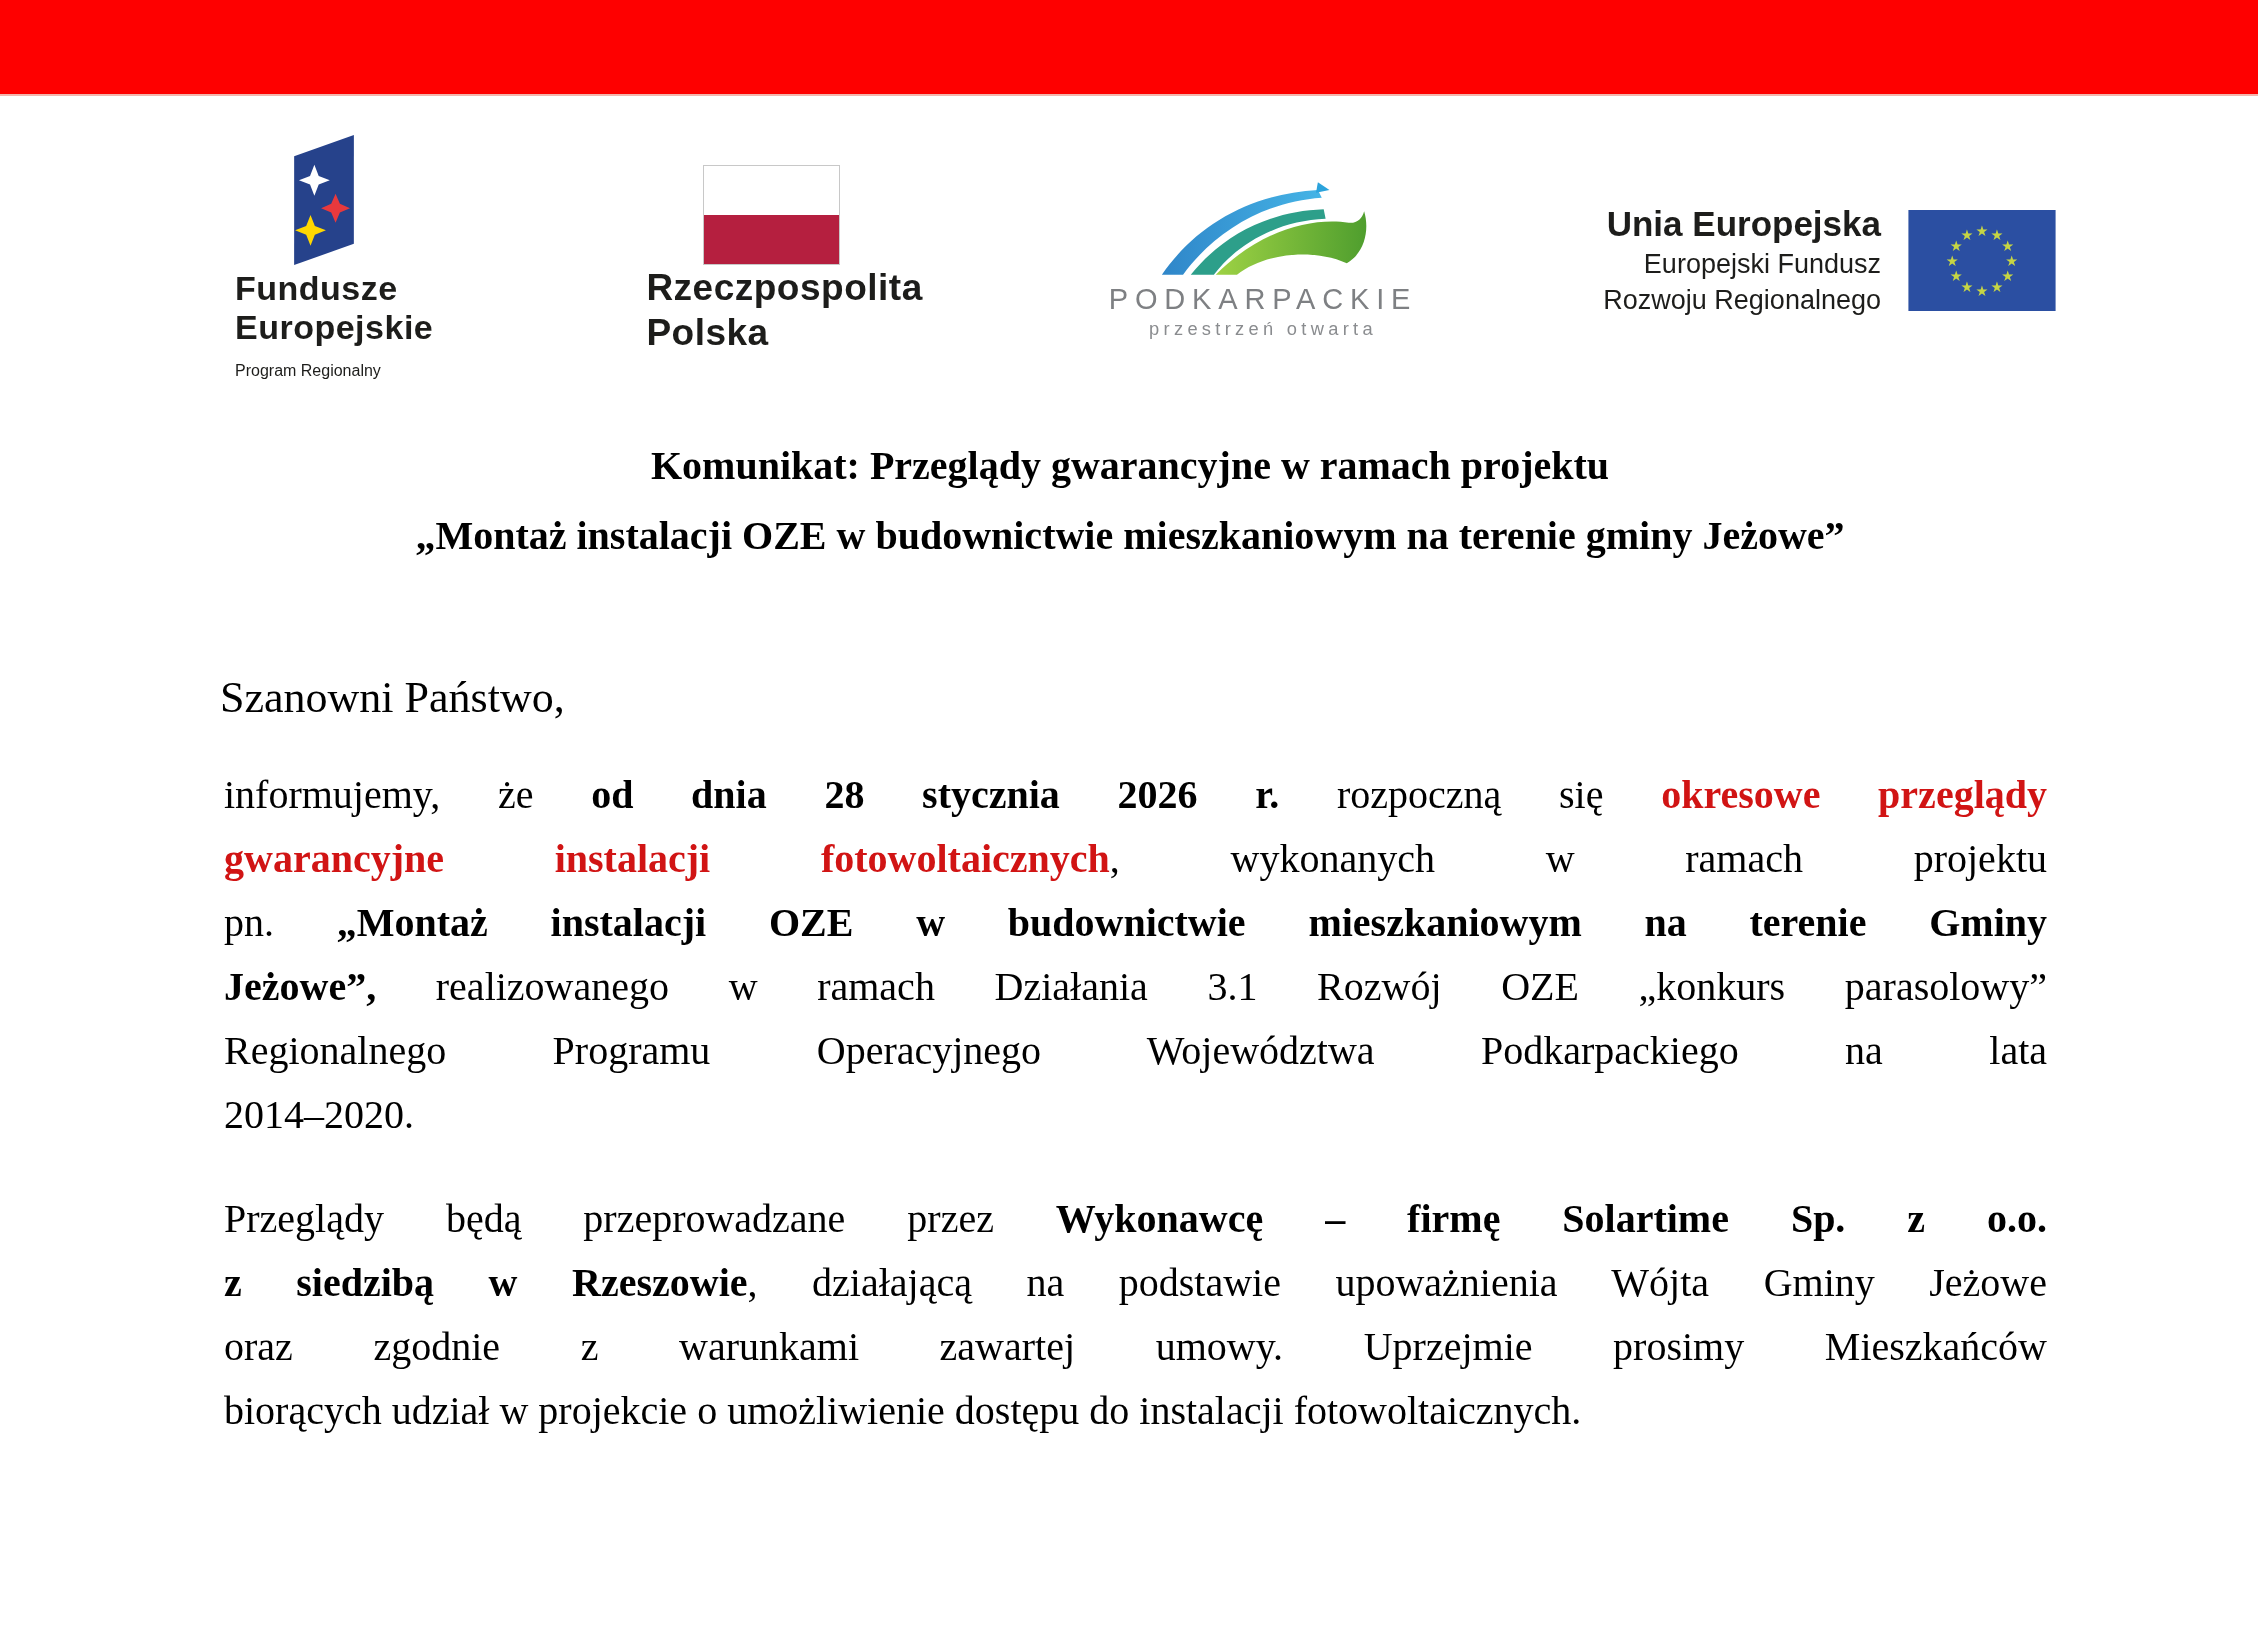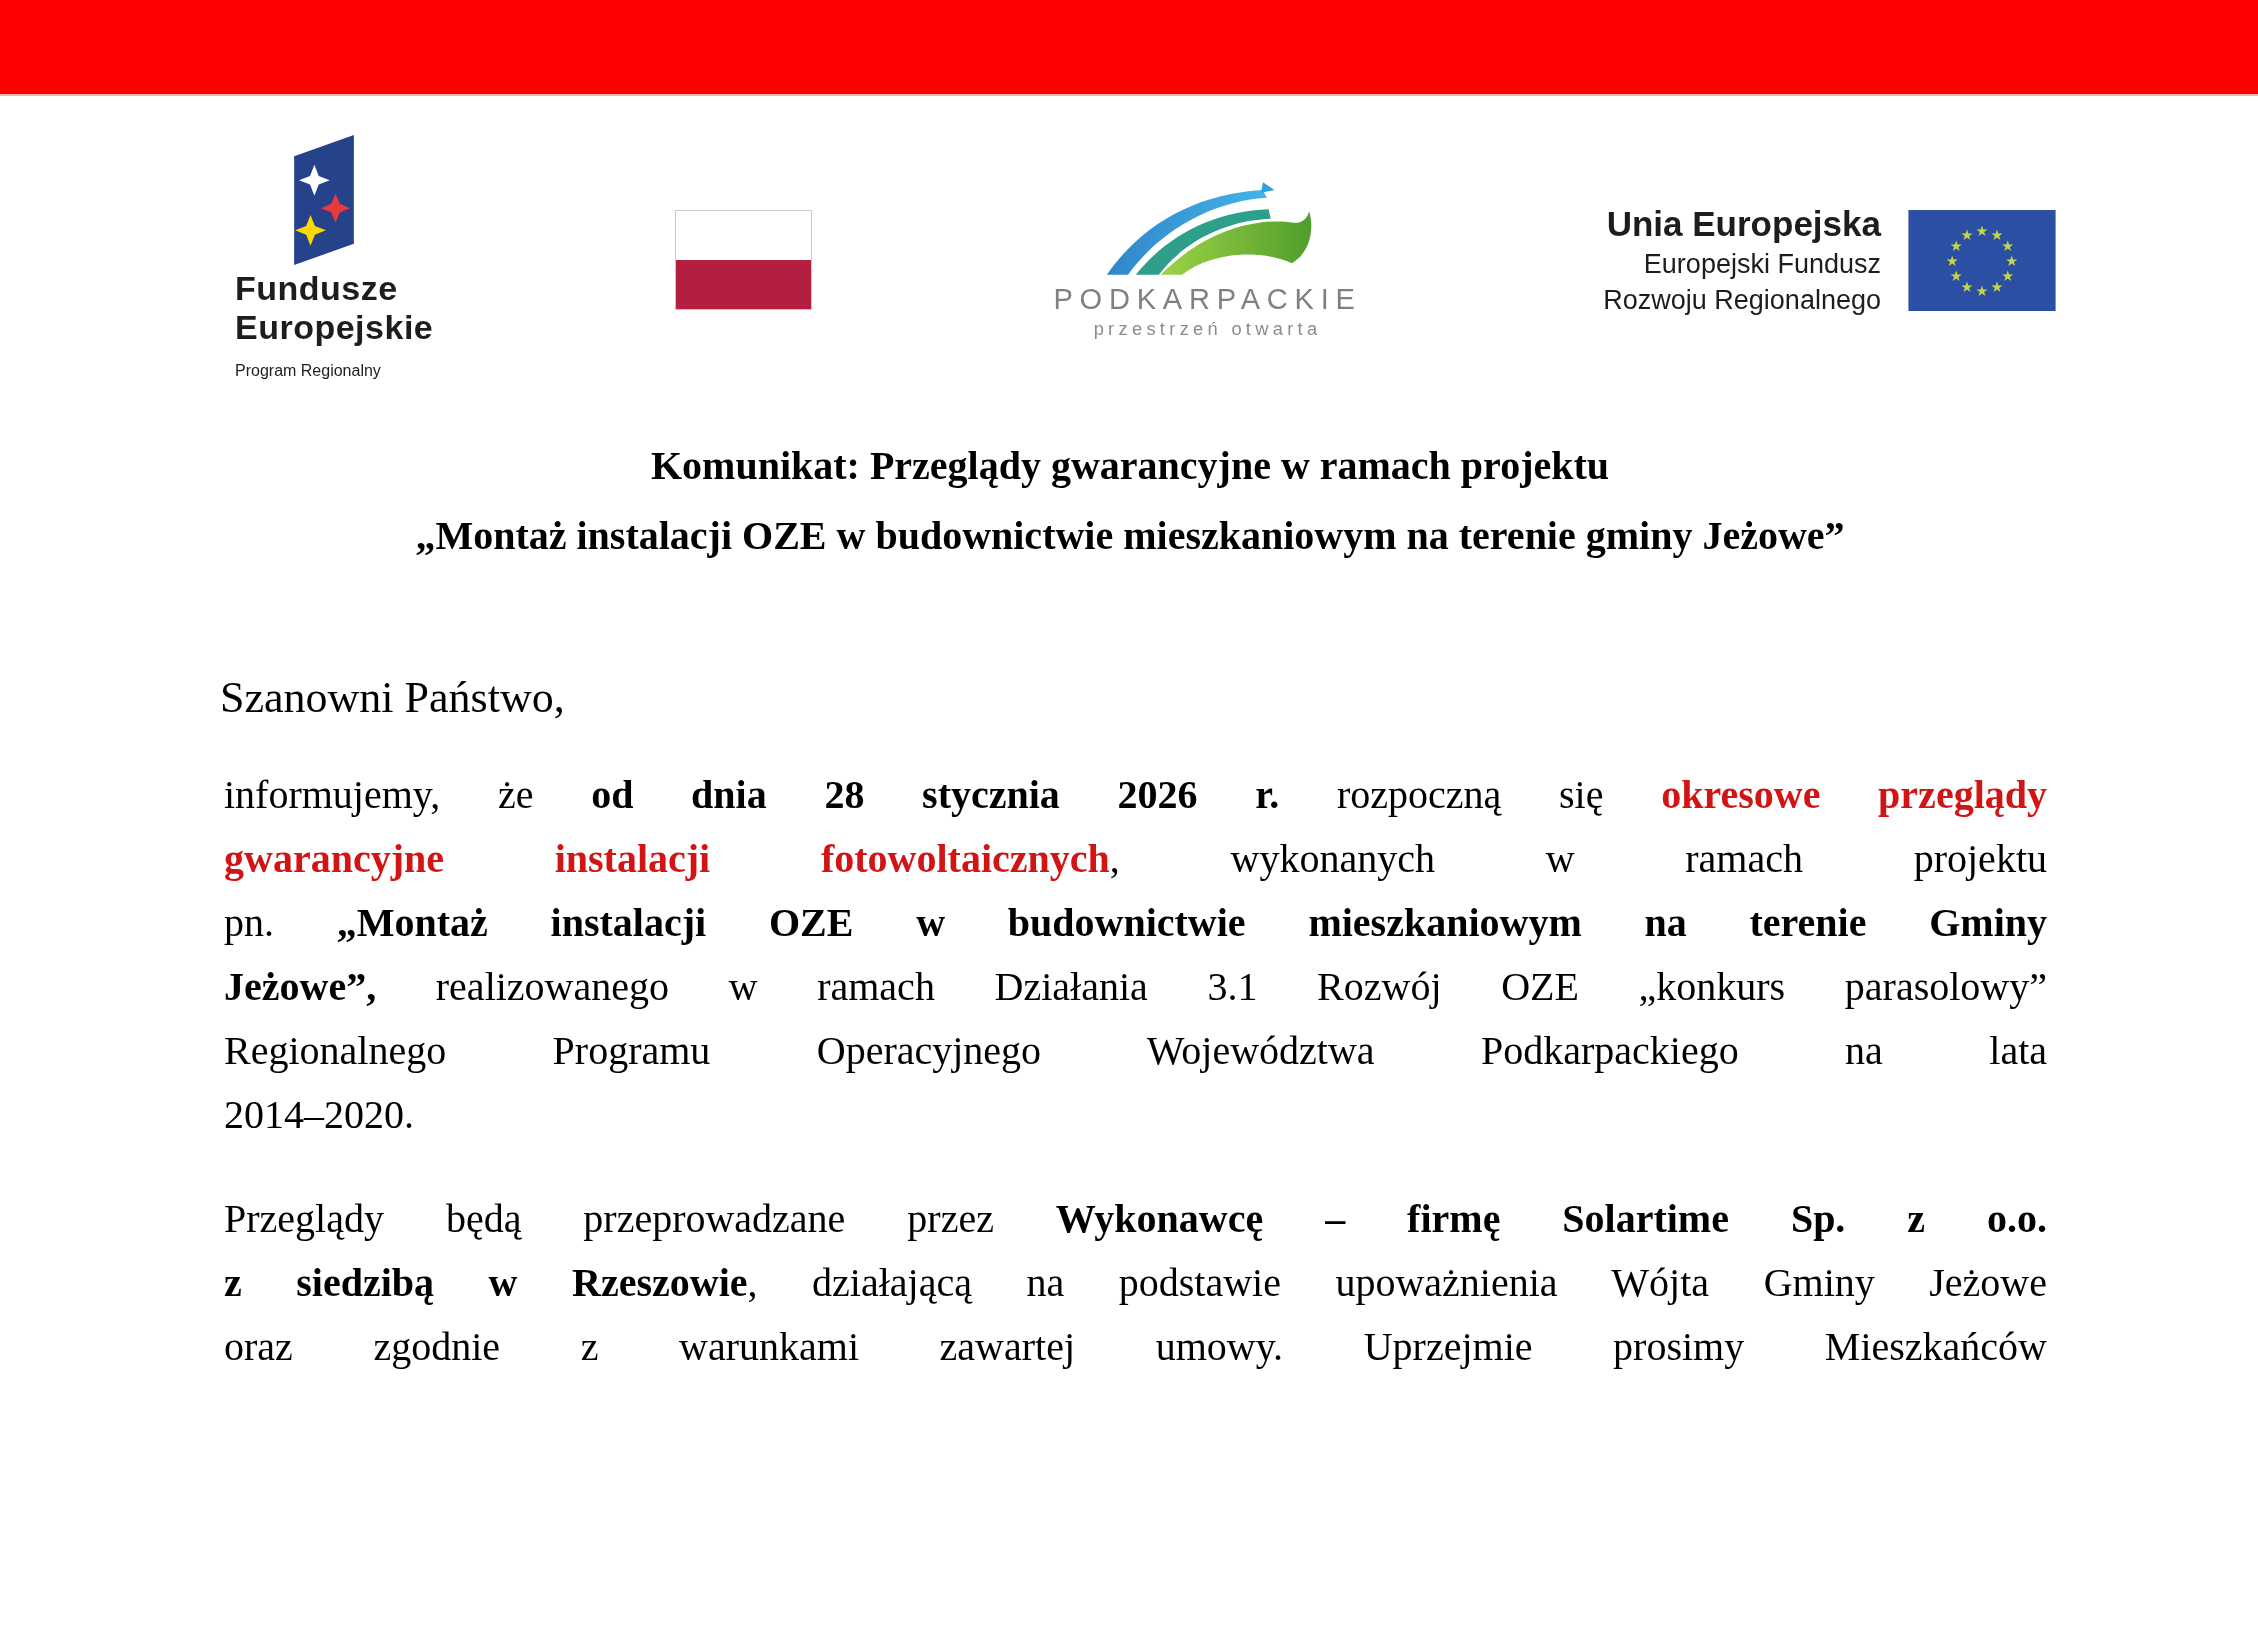--- a/index.html
+++ b/index.html
@@ -74,20 +74,24 @@
         <div class="fe-main">Europejskie</div>
         <div class="fe-sub">Program Regionalny</div>
       </div>
     </div>
 
     <div class="logo-group">
       <div class="pl-flag">
         <div class="pl-white"></div>
         <div class="pl-red"></div>
       </div>
+      <div class="rp-text">
+        <div>Rzeczpospolita</div>
+        <div>Polska</div>
+      </div>
     </div>
 
     <div class="pod">
       <span>
         <svg width="210" height="97" viewBox="0 0 218 100">
           <defs>
             <linearGradient id="podgreen" x1="0" y1="0" x2="1" y2="0">
               <stop offset="0" stop-color="#9ed244"></stop>
               <stop offset="1" stop-color="#4f9e2e"></stop>
             </linearGradient>
@@ -148,16 +152,17 @@
       <div class="tline"><span class="run-n">pn. </span><span class="run-b">„Montaż instalacji OZE w budownictwie mieszkaniowym na terenie Gminy</span></div>
       <div class="tline"><span class="run-b">Jeżowe”, </span><span class="run-n">realizowanego w ramach Działania 3.1 Rozwój OZE „konkurs parasolowy”</span></div>
       <div class="tline"><span class="run-n">Regionalnego Programu Operacyjnego Województwa Podkarpackiego na lata</span></div>
       <div class="tline tline-last"><span class="run-n">2014–2020.</span></div>
     </div>
 
   <div class="para para-2">
       <div class="tline"><span class="run-n">Przeglądy będą przeprowadzane przez </span><span class="run-b">Wykonawcę – firmę Solartime Sp. z o.o.</span></div>
       <div class="tline"><span class="run-b">z siedzibą w Rzeszowie</span><span class="run-n">, działającą na podstawie upoważnienia Wójta Gminy Jeżowe</span></div>
       <div class="tline"><span class="run-n">oraz zgodnie z warunkami zawartej umowy. Uprzejmie prosimy Mieszkańców</span></div>
+      <div class="tline tline-last"><span class="run-n">biorących udział w projekcie o umożliwienie dostępu do instalacji fotowoltaicznych.</span></div>
     </div>
 
 </div>
 
 
 </body></html>

